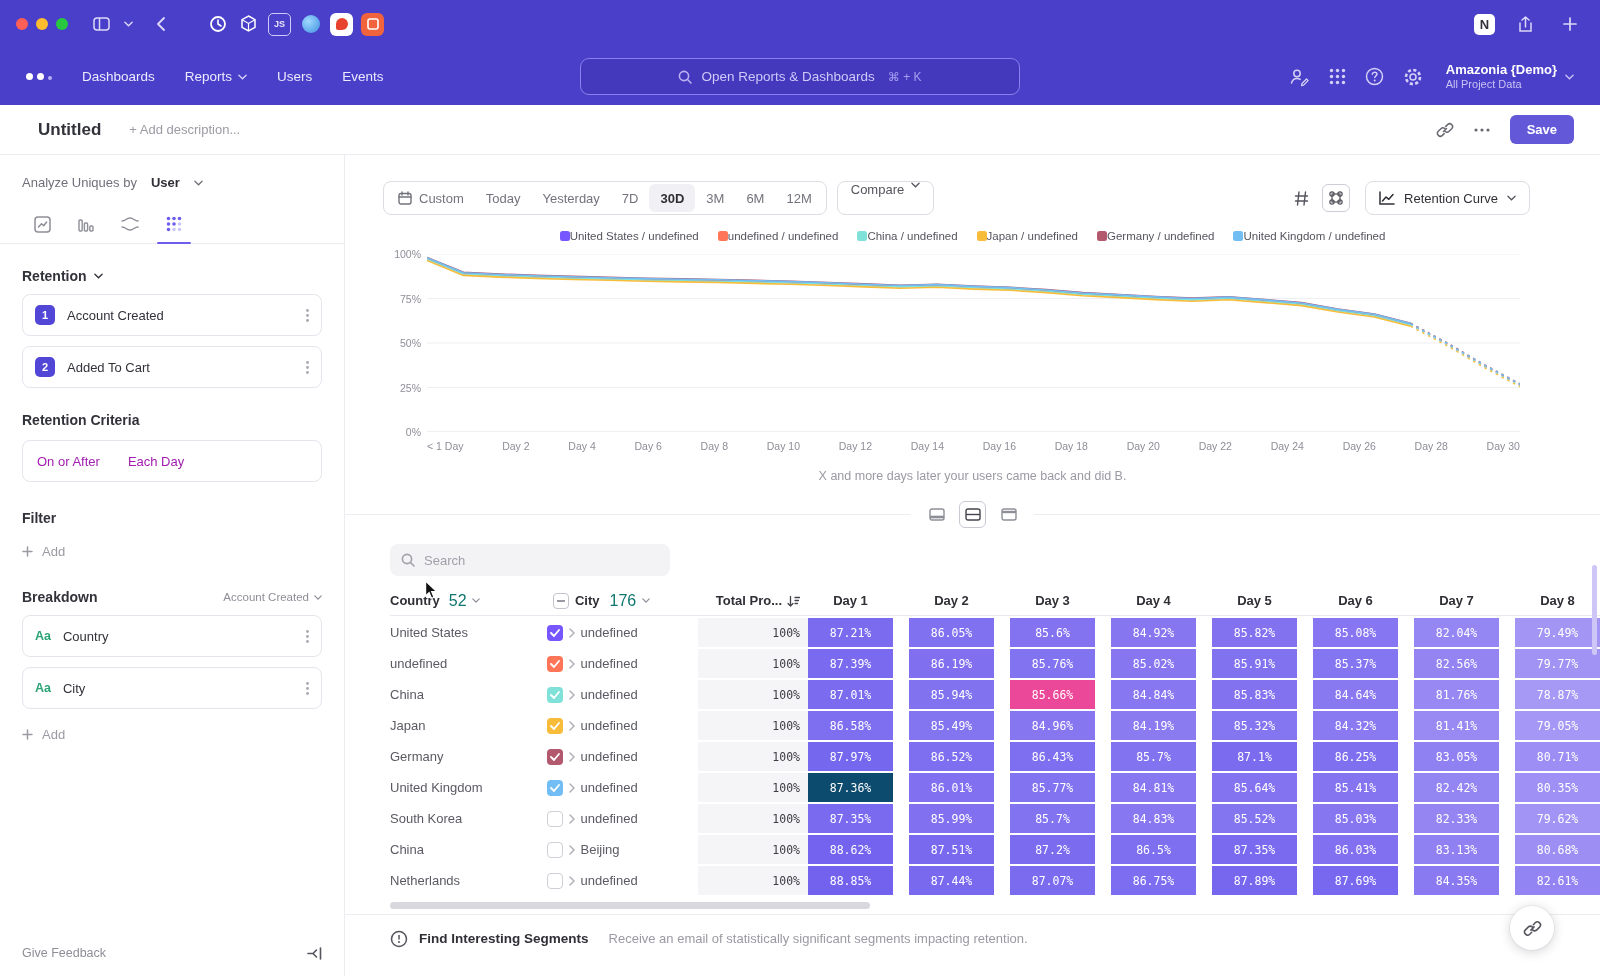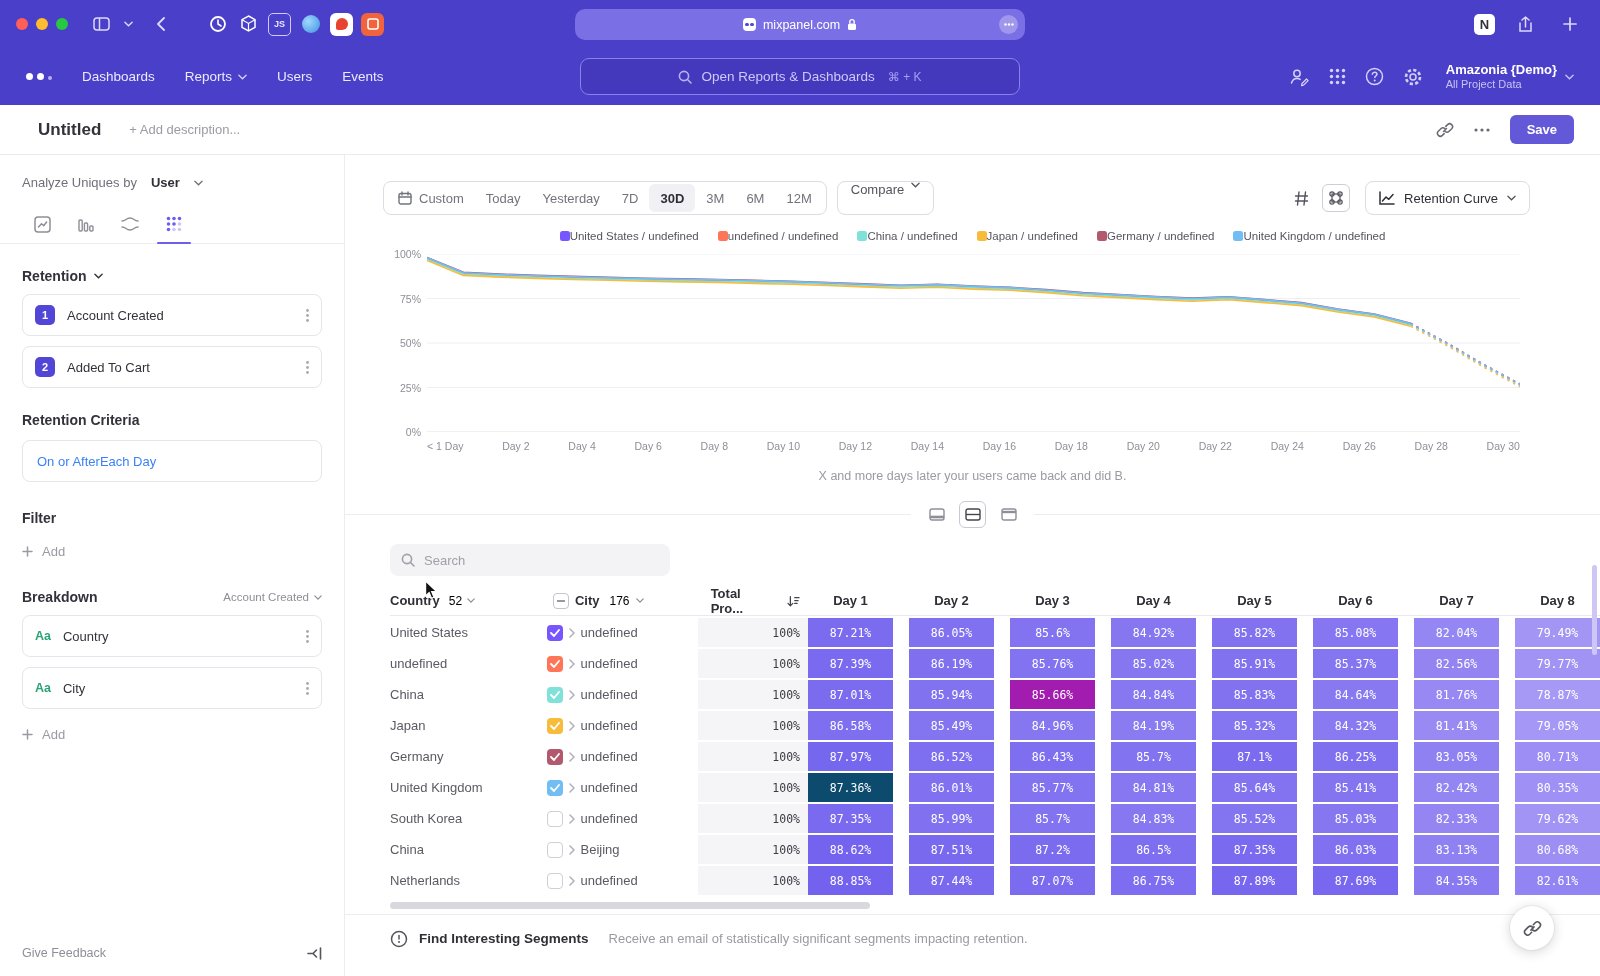--- a/index.html
+++ b/index.html
@@ -59,21 +59,21 @@
   .analyze-row b{color:#2f2f36;font-weight:700;}
   .tabs{display:flex;margin:15px -22px 0;padding:0 20px;border-bottom:1px solid #ececf1;}
   .tab{width:44px;height:38px;display:flex;align-items:center;justify-content:center;position:relative;color:#8e8e98;}
   .tab.active{color:#6d5ef0;}
   .tab.active::after{content:'';position:absolute;bottom:-1px;left:5px;right:5px;height:2.5px;background:#6d5ef0;border-radius:2px;}
   .section-h{margin-top:24px;font-size:14px;font-weight:700;color:#32323a;display:flex;align-items:center;gap:7px;}
   .card{display:flex;align-items:center;height:42px;border:1px solid #e5e5ec;border-radius:8px;padding:0 12px;margin-top:10px;background:#fff;}
   .badge{width:20px;height:20px;border-radius:5px;background:#5246d6;color:#fff;font-size:11px;font-weight:700;display:flex;align-items:center;justify-content:center;flex:none;}
   .card-label{margin-left:12px;font-size:13px;color:#32323a;}
   .kebab{margin-left:auto;color:#a8a8b0;display:flex;}
-  .crit-card{display:flex;align-items:center;height:42px;border:1px solid #e5e5ec;border-radius:8px;padding:8px 14px;margin-top:12px;font-size:13px;color:#3b82f6;}
+  .crit-card{display:flex;align-items:center;height:42px;border:1px solid #e5e5ec;border-radius:8px;padding:8px 14px;margin-top:12px;font-size:13px;color:#a21caf;gap:28px;}
   .add-row{margin-top:18px;display:flex;align-items:center;gap:9px;color:#9a9aa2;font-size:13px;}
   .bd-head{margin-top:30px;display:flex;align-items:center;}
   .bd-scope{margin-left:auto;display:flex;align-items:center;gap:5px;font-size:11.5px;color:#8e8e98;font-weight:400;}
   .aa{color:#2ba475;font-size:12.5px;font-weight:700;flex:none;}
   .sidebar-footer{position:absolute;bottom:0;left:0;right:0;height:46px;display:flex;align-items:center;padding:0 22px;color:#8e8e98;font-size:12.5px;}
   .collapse{margin-left:auto;color:#55555e;display:flex;}
 
   
   .toolbar{margin:26px 70px 0 38px;display:flex;align-items:center;}
   .range-group{display:flex;align-items:center;border:1px solid #dcdce3;border-radius:8px;height:34px;padding:0 3px;}
@@ -103,24 +103,24 @@
   .toggle-btn{width:27px;height:27px;border-radius:6px;display:flex;align-items:center;justify-content:center;color:#8e8e98;background:#fff;}
   .toggle-btn.active{border:1px solid #c9c9d4;color:#44444c;}
 
   
   .search-row{margin:14px 0 0 45px;}
   .search-box{width:280px;height:32px;background:#f3f3f6;border-radius:8px;display:flex;align-items:center;padding:0 11px;gap:9px;}
   .search-box input{border:none;background:transparent;outline:none;font-size:13px;color:#55555e;width:220px;font-family:"Liberation Sans",sans-serif;}
   .search-box input::placeholder{color:#a0a0a8;}
   .rtable{margin:10px 0 0 45px;}
   .t-head{display:flex;align-items:center;height:30px;border-bottom:1px solid #e8e8ee;font-size:13px;font-weight:700;color:#2f2f36;}
-  .count{color:#000000;font-size:12px;font-weight:400;margin-left:4px;}
+  .count{color:#0f766e;font-size:16px;font-weight:400;margin-left:4px;}
   .col-country{width:186px;display:flex;align-items:center;gap:5px;}
   .col-city{width:180px;display:flex;align-items:center;gap:6px;}
-  .col-total{width:110px;display:flex;align-items:center;justify-content:flex-end;gap:13px;padding-right:8px;}
+  .col-total{width:110px;display:flex;align-items:center;justify-content:flex-end;gap:5px;padding-right:8px;}
   .col-days{display:flex;gap:16px;justify-content:space-between;}
   .day-col{width:85px;text-align:center;flex:none;}
   .t-row{display:flex;align-items:stretch;height:29px;margin-top:2px;font-size:13px;color:#5a5a63;}
   .t-row .col-country{align-items:center;}
   .cb{width:16px;height:16px;border-radius:4px;display:flex;align-items:center;justify-content:center;flex:none;}
   .cb.un{border:1.4px solid #cfcfd6;background:#fff;}
   .cb.ind{border:1.4px solid #c4c4cc;background:#fff;}
   .cell-total{width:110px;background:#f5f5f7;display:flex;align-items:center;justify-content:flex-end;padding-right:8px;font-family:"DejaVu Sans Mono",monospace;font-size:11.5px;color:#3c3c44;flex:none;}
   .day-cell{width:85px;display:flex;align-items:center;justify-content:center;color:#fff;font-family:"DejaVu Sans Mono",monospace;font-size:11.5px;flex:none;}
   .h-scrollbar{margin:7px 0 0 45px;width:480px;height:7px;border-radius:4px;background:#d8d8de;}
@@ -179,38 +179,20 @@
         </span>
       <span class="fav fav-white">
           <span style="width:12px;height:12px;border-radius:50% 50% 50% 2px;background:#e8432e;display:inline-block"></span>
         </span>
       <span class="fav fav-orange">
           <svg width="12" height="12" viewBox="0 0 12 12" fill="none">
             <rect x="1" y="1" width="10" height="10" rx="2" stroke="#fff" stroke-width="1.6"></rect>
           </svg>
         </span>
     </div>
-    <div class="url-pill">
-      <span style="width:13px;height:13px;border-radius:4px;background:#fff;display:flex;align-items:center;justify-content:center;gap:1.5px">
-          <i style="width:3.5px;height:3.5px;border-radius:50%;background:#5246d6"></i>
-          <i style="width:3.5px;height:3.5px;border-radius:50%;background:#5246d6"></i>
-        </span>
-      <span>mixpanel.com</span>
-      <svg width="10" height="13" viewBox="0 0 10 13" fill="none">
-          <rect x="1" y="5.5" width="8" height="6.5" rx="1.5" fill="#fff"></rect>
-          <path d="M2.8 5.5V3.8a2.2 2.2 0 014.4 0v1.7" stroke="#fff" stroke-width="1.4"></path>
-        </svg>
-      <span class="url-more">
-          <svg width="10" height="3" viewBox="0 0 10 3" fill="#fff">
-            <circle cx="1.5" cy="1.5" r="1.2"></circle>
-            <circle cx="5" cy="1.5" r="1.2"></circle>
-            <circle cx="8.5" cy="1.5" r="1.2"></circle>
-          </svg>
-        </span>
-    </div>
     <div class="chrome-right">
       <span class="notion-badge">N</span>
       <span class="chrome-ic">
           <svg width="15" height="17" viewBox="0 0 15 17" fill="none">
             <path d="M7.5 1v10M4 4l3.5-3L11 4" stroke="#ddd9f8" stroke-width="1.5" stroke-linecap="round" stroke-linejoin="round"></path>
             <path d="M2 7v8h11V7" stroke="#ddd9f8" stroke-width="1.5" stroke-linecap="round"></path>
           </svg>
         </span>
       <span class="chrome-ic">
           <svg width="14" height="14" viewBox="0 0 14 14" fill="none">
@@ -729,21 +711,21 @@
                 </span>
                 <svg width="6" height="10" viewBox="0 0 6 10" fill="none">
                   <path d="M1 1l4 4-4 4" stroke="#b0b0b8" stroke-width="1.5" stroke-linecap="round" stroke-linejoin="round"></path>
                 </svg>
                 <span>undefined</span>
               </div>
               <span class="cell-total">100%</span>
               <div class="col-days" style="margin-left:0">
                 <span class="day-cell" style="background:rgb(123,108,239)">87.01%</span>
                 <span class="day-cell" style="background:rgb(129,114,240)">85.94%</span>
-                <span class="day-cell" style="background:#a21caf">85.66%</span>
+                <span class="day-cell" style="background:#ec4899">85.66%</span>
                 <span class="day-cell" style="background:rgb(135,120,241)">84.84%</span>
                 <span class="day-cell" style="background:rgb(130,114,240)">85.83%</span>
                 <span class="day-cell" style="background:rgb(136,121,241)">84.64%</span>
                 <span class="day-cell" style="background:rgb(151,136,243)">81.76%</span>
                 <span class="day-cell" style="background:rgb(166,152,245)">78.87%</span>
               </div>
             </div>
             <div class="t-row">
               <div class="col-country">Japan</div>
               <div class="col-city">

